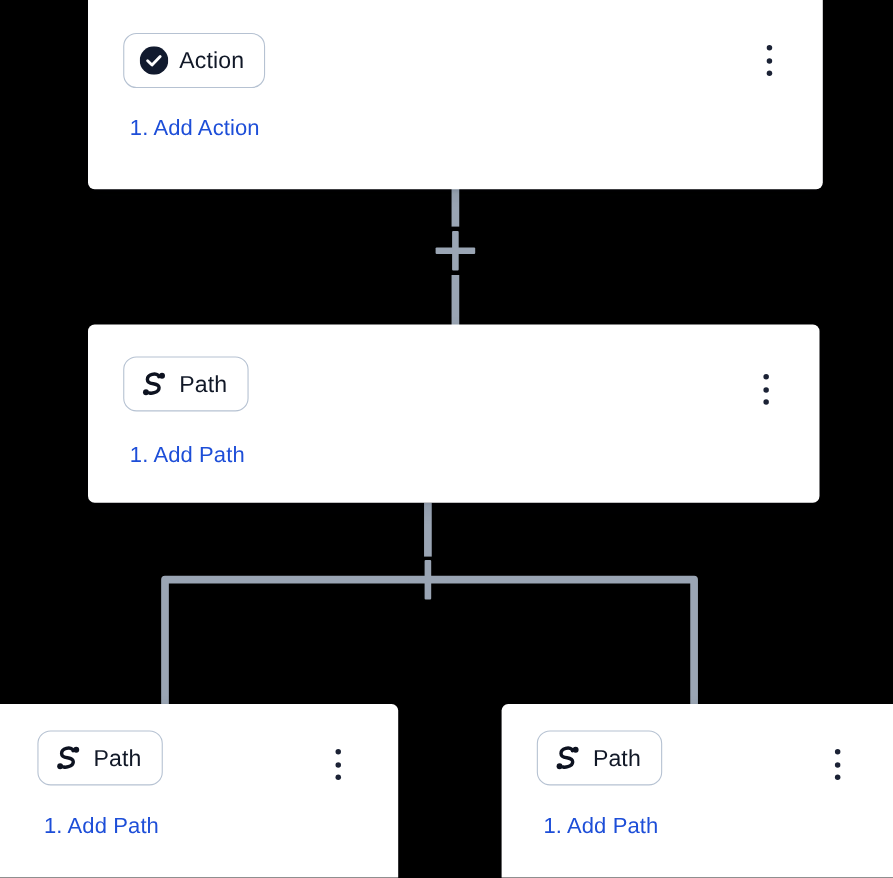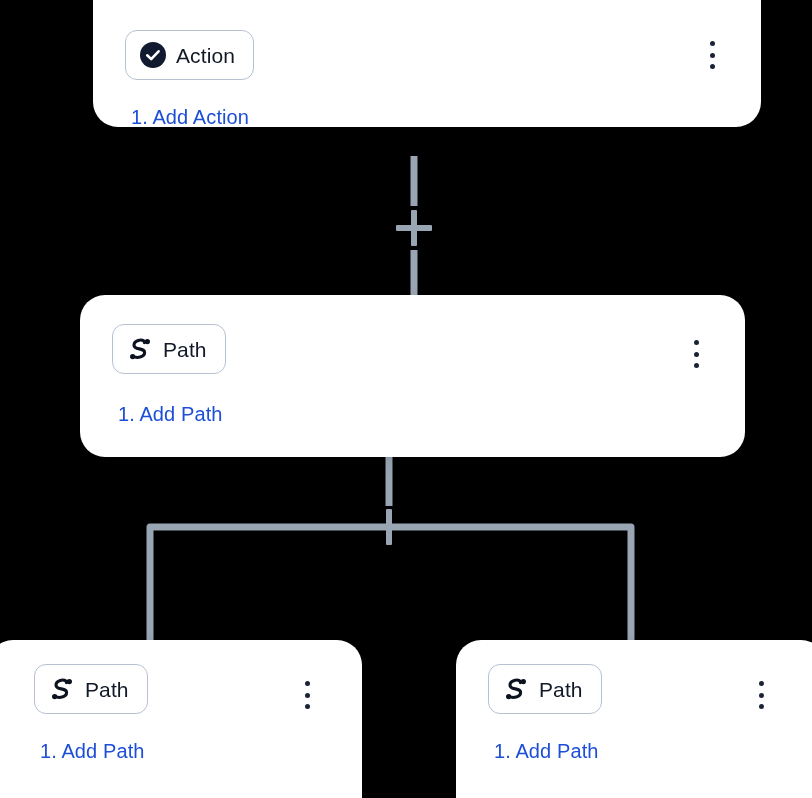--- a/index.html
+++ b/index.html
@@ -53,21 +53,21 @@
     width: 6px;
     height: 36px;
     background: #9aa5b4;
     border-radius: 1px;
   }
 
   
   .node-card {
     position: absolute;
     background: #ffffff;
-    border-radius: 25px;
+    border-radius: 6px;
     box-shadow: 0 1px 3px rgba(16,24,40,0.10),
                 0 6px 16px rgba(16,24,40,0.08);
   }
 
   .node-header {
     position: absolute;
     left: 0; right: 0; top: 0;
     height: 58px;
   }
 
@@ -121,21 +121,21 @@
   .kebab span {
     display: block;
     width: 5px;
     height: 5px;
     border-radius: 50%;
     background: #1b2235;
   }
 
   
   #node-action {
-    left: 93px;  top: 0px;   width: 668px; height: 127px;
+    left: 80px;  top: 0px;   width: 668px; height: 172px;
     border-top-left-radius: 0; border-top-right-radius: 0;
   }
   #node-action .node-badge { left: 32px; top: 30px; }
   #node-action .node-sub   { left: 38px; top: 106px; }
   #node-action .kebab      { right: 36px; top: 38px; }
 
   #node-path-main {
     left: 80px;  top: 295px; width: 665px; height: 162px;
   }
   #node-path-main .node-badge { left: 32px; top: 29px; }

